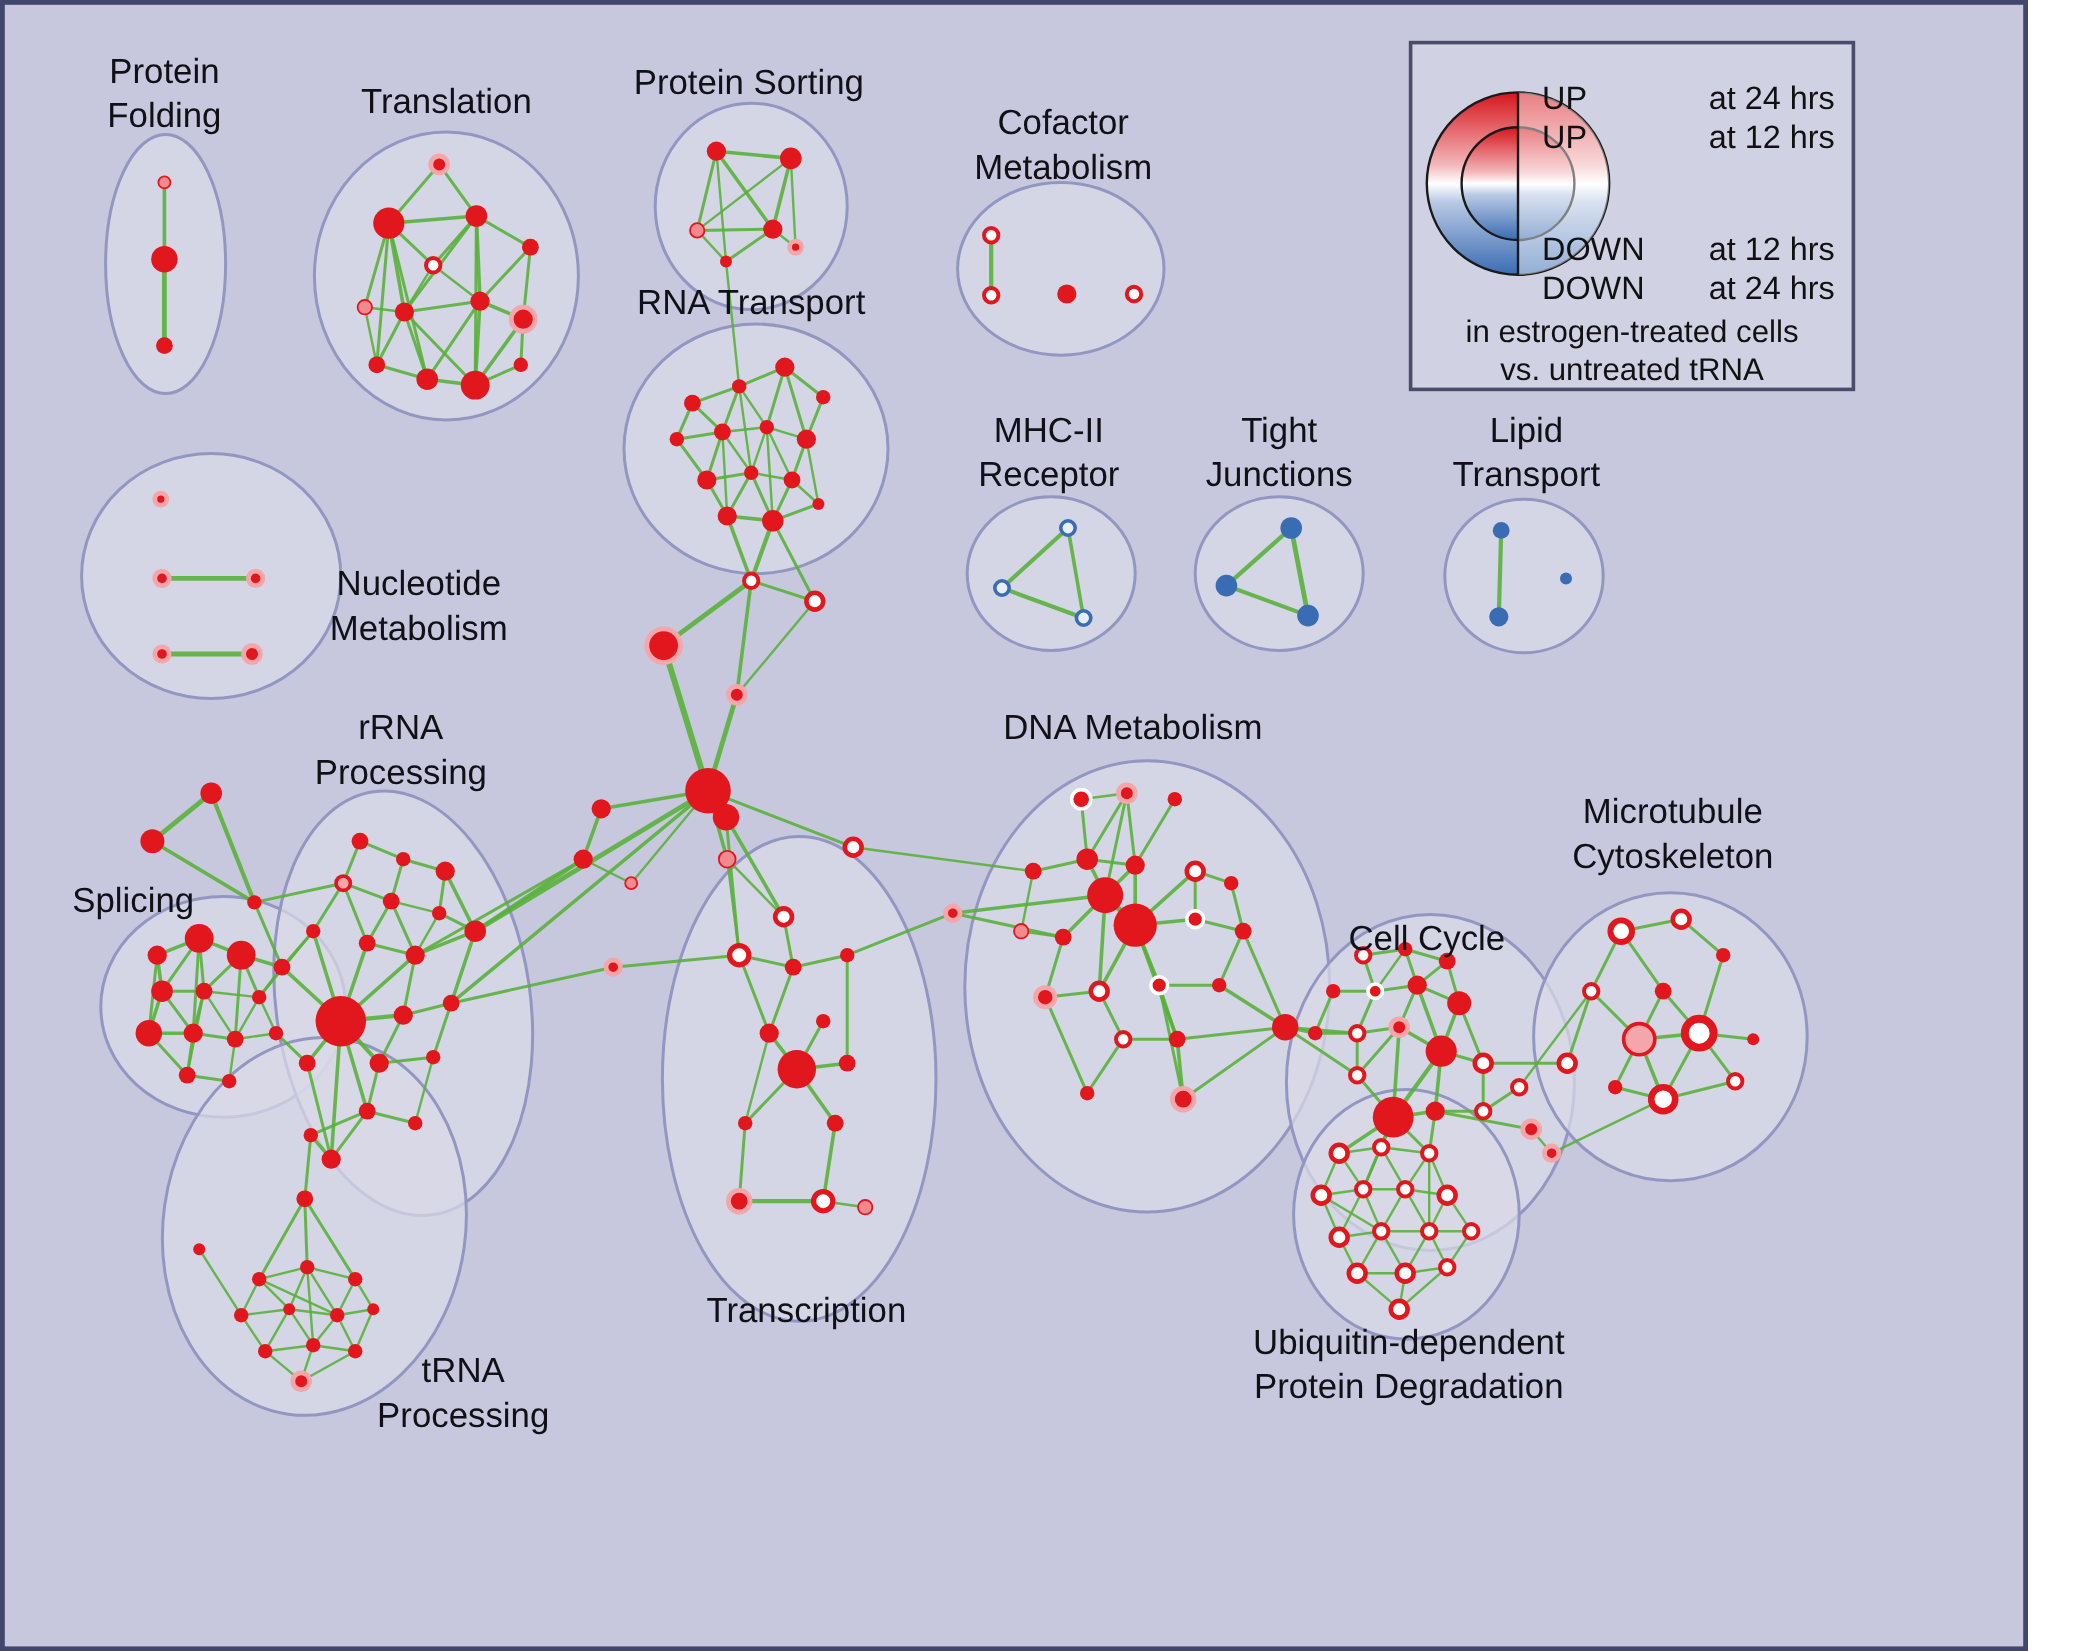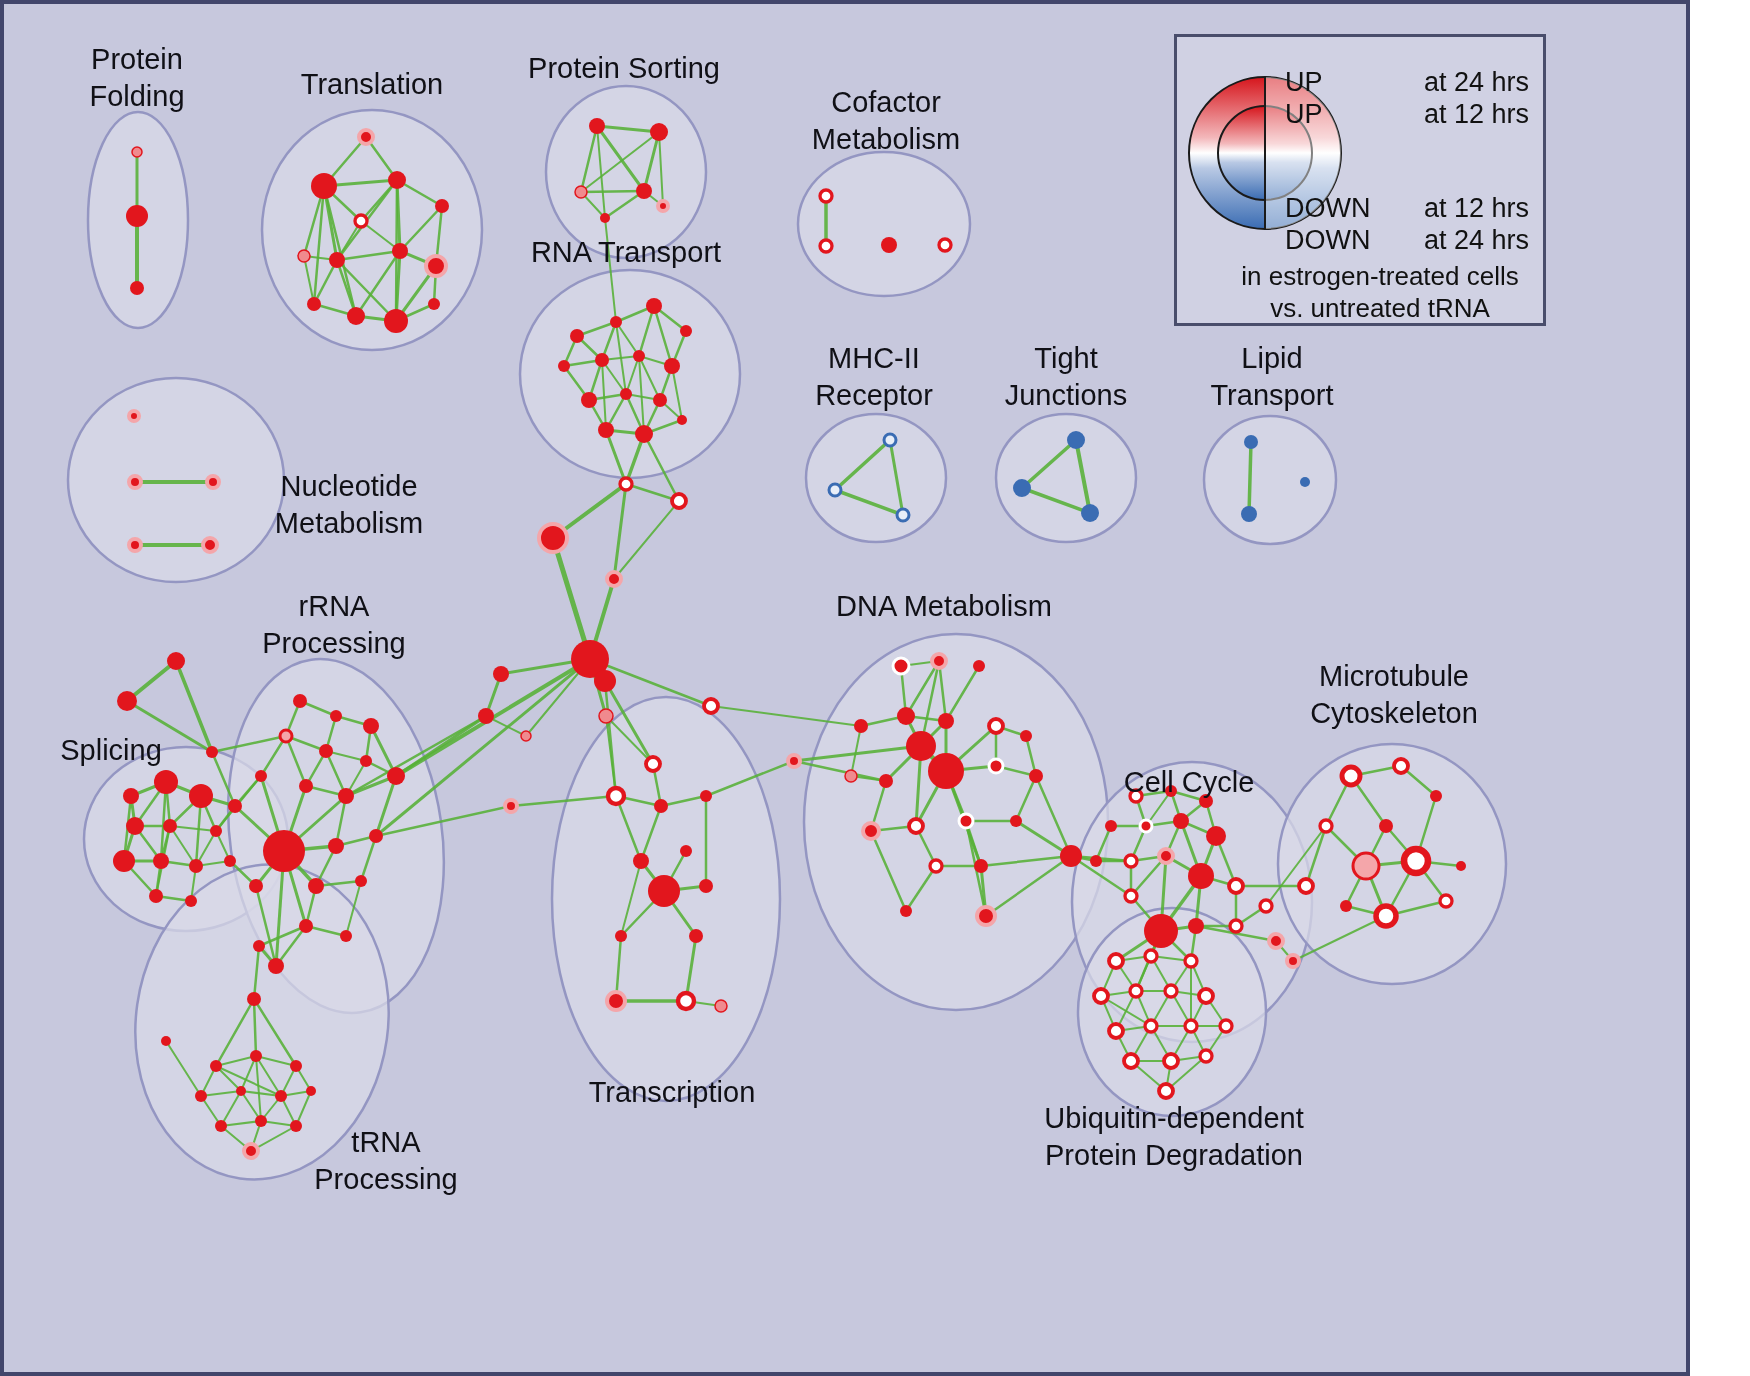--- a/index.html
+++ b/index.html
@@ -4,21 +4,21 @@
 <style>
   html,body{margin:0;padding:0;background:#ffffff;font-family:"Liberation Sans","DejaVu Sans",sans-serif;}
   .figure{position:relative;width:1690px;height:1376px;background:#c7c8dd;border:4px solid #42466b;box-sizing:border-box;overflow:hidden;}
   .figure svg.net{position:absolute;left:0;top:0;}
   svg text{font-family:"Liberation Sans","DejaVu Sans",sans-serif;}
   .legend{position:absolute;left:1170px;top:30px;width:372px;height:292px;background:#d0d1e3;border:3px solid #494d6b;box-sizing:border-box;padding-left:20px;}
   .legend-rings{position:absolute;left:8px;top:36px;width:160px;height:160px;}
   .lg-row{position:absolute;left:108px;right:14px;display:flex;justify-content:space-between;font-size:27px;color:#111;}
   .lg-row .lg-dir{font-weight:400;}
   .r1{top:30px;} .r2{top:62px;} .r3{top:156px;} .r4{top:188px;}
-  .lg-caption{position:absolute;left:0;width:100%;text-align:center;font-size:26px;color:#111;margin-left:20px;}
+  .lg-caption{position:absolute;left:0;width:100%;text-align:center;font-size:26px;color:#111;}
   .cap1{top:224px;} .cap2{top:256px;}
 </style>
 </head>
 <body>
 
 <div class="figure">
   <svg class="net" width="1750" height="1376" viewBox="0 0 1750 1376">
       <ellipse cx="134" cy="216" rx="50" ry="108" fill="#dadae8" fill-opacity="0.72" stroke="#9496c2" stroke-width="2.5"></ellipse>
       <ellipse cx="368" cy="226" rx="110" ry="120" fill="#dadae8" fill-opacity="0.72" stroke="#9496c2" stroke-width="2.5"></ellipse>
       <ellipse cx="622" cy="168" rx="80" ry="86" fill="#dadae8" fill-opacity="0.72" stroke="#9496c2" stroke-width="2.5"></ellipse>

